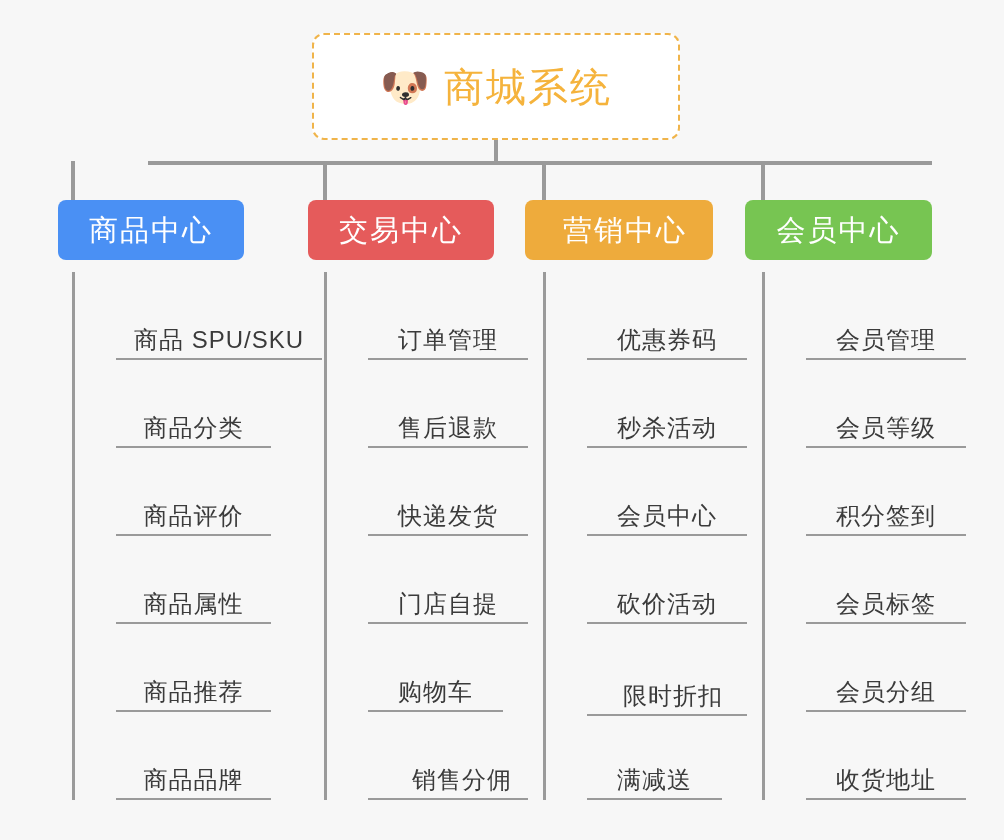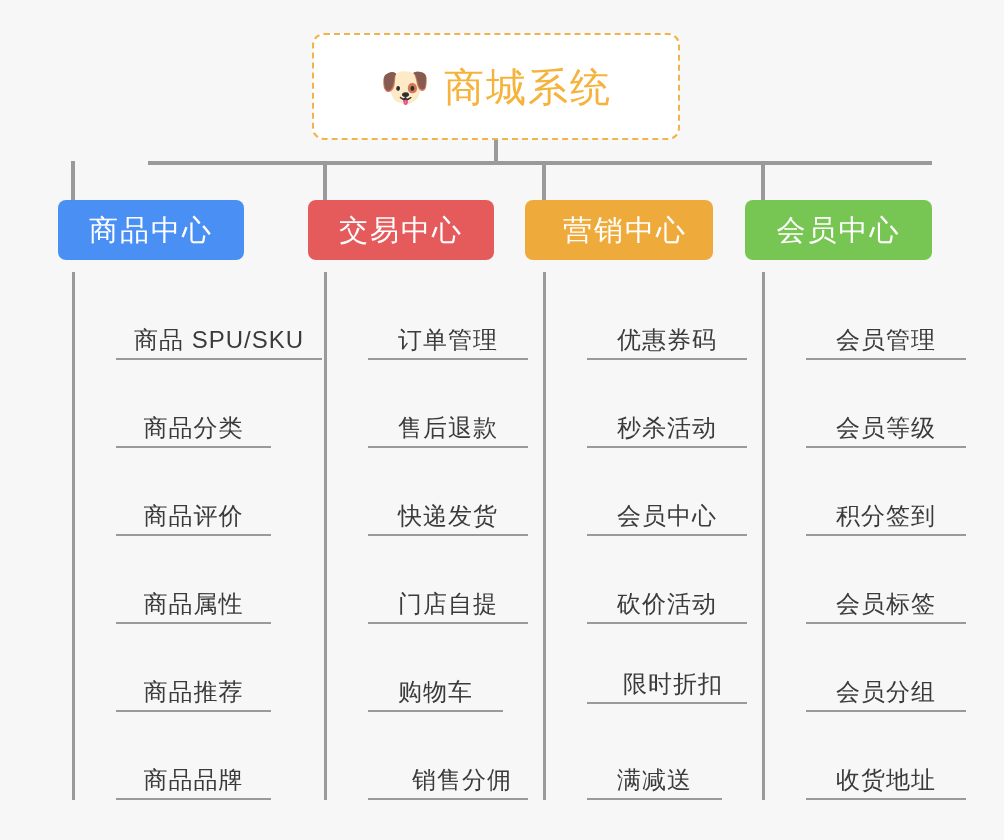--- a/index.html
+++ b/index.html
@@ -199,21 +199,21 @@
         </div>
         <div class="leaf" style="top: 88px; width: 160px;">
           <span class="leaf-label">秒杀活动</span>
         </div>
         <div class="leaf" style="top: 176px; width: 160px;">
           <span class="leaf-label">会员中心</span>
         </div>
         <div class="leaf" style="top: 264px; width: 160px;">
           <span class="leaf-label">砍价活动</span>
         </div>
-        <div class="leaf" style="top: 344px; width: 160px; padding-left: 12px;">
+        <div class="leaf" style="top: 356px; width: 160px; padding-left: 12px;">
           <span class="leaf-label">限时折扣</span>
         </div>
         <div class="leaf" style="top: 440px; width: 135px;">
           <span class="leaf-label">满减送</span>
         </div>
       </div>
       <div class="conn conn-drop" style="left: 761px;"></div>
       <div class="cat-box" style="left: 745px; width: 187px; background: rgb(119, 197, 82);">
         <span class="cat-label">会员中心</span>
       </div>

